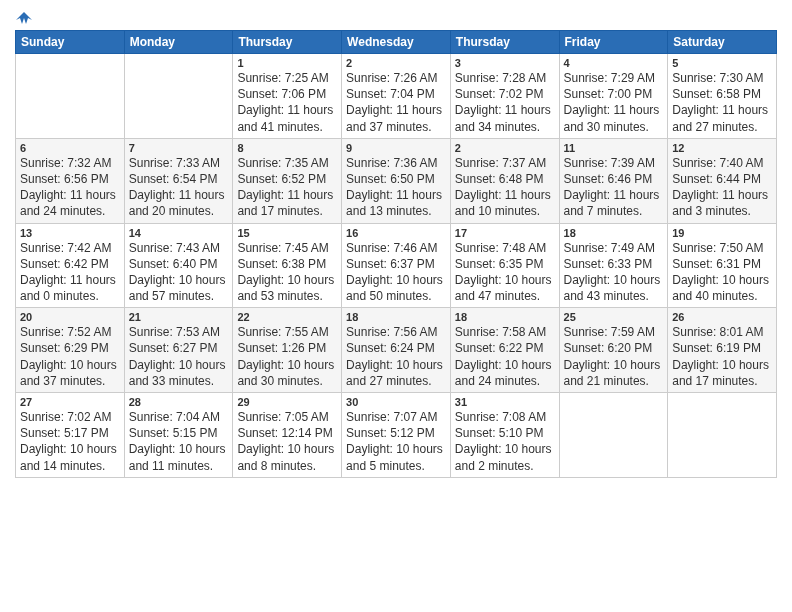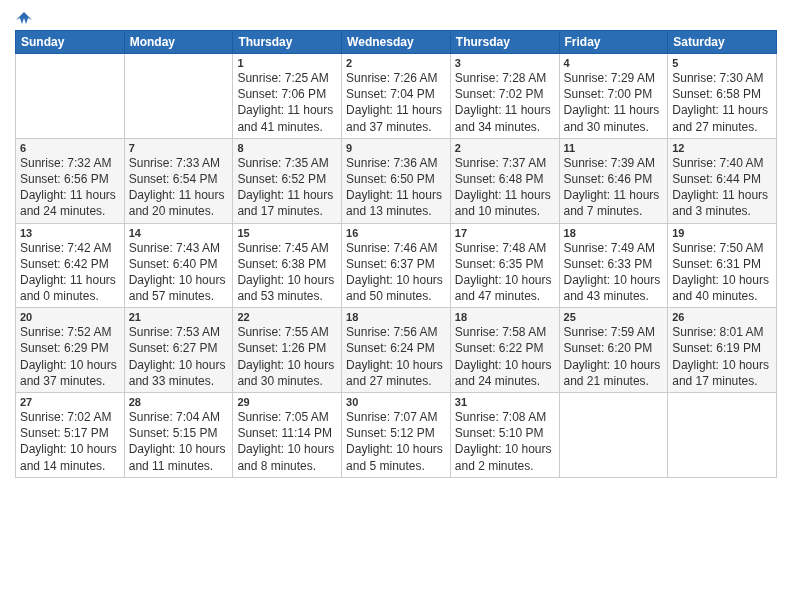--- a/index.html
+++ b/index.html
@@ -290,21 +290,21 @@
           </td>
           <td>
             <span class="day-num">28</span>
             <div class="day-info" style="white-space: pre-line;">Sunrise: 7:04 AM
 Sunset: 5:15 PM
 Daylight: 10 hours and 11 minutes.</div>
           </td>
           <td>
             <span class="day-num">29</span>
             <div class="day-info" style="white-space: pre-line;">Sunrise: 7:05 AM
-Sunset: 11:14 PM
+Sunset: 12:14 PM
 Daylight: 10 hours and 8 minutes.</div>
           </td>
           <td>
             <span class="day-num">30</span>
             <div class="day-info" style="white-space: pre-line;">Sunrise: 7:07 AM
 Sunset: 5:12 PM
 Daylight: 10 hours and 5 minutes.</div>
           </td>
           <td>
             <span class="day-num">31</span>

